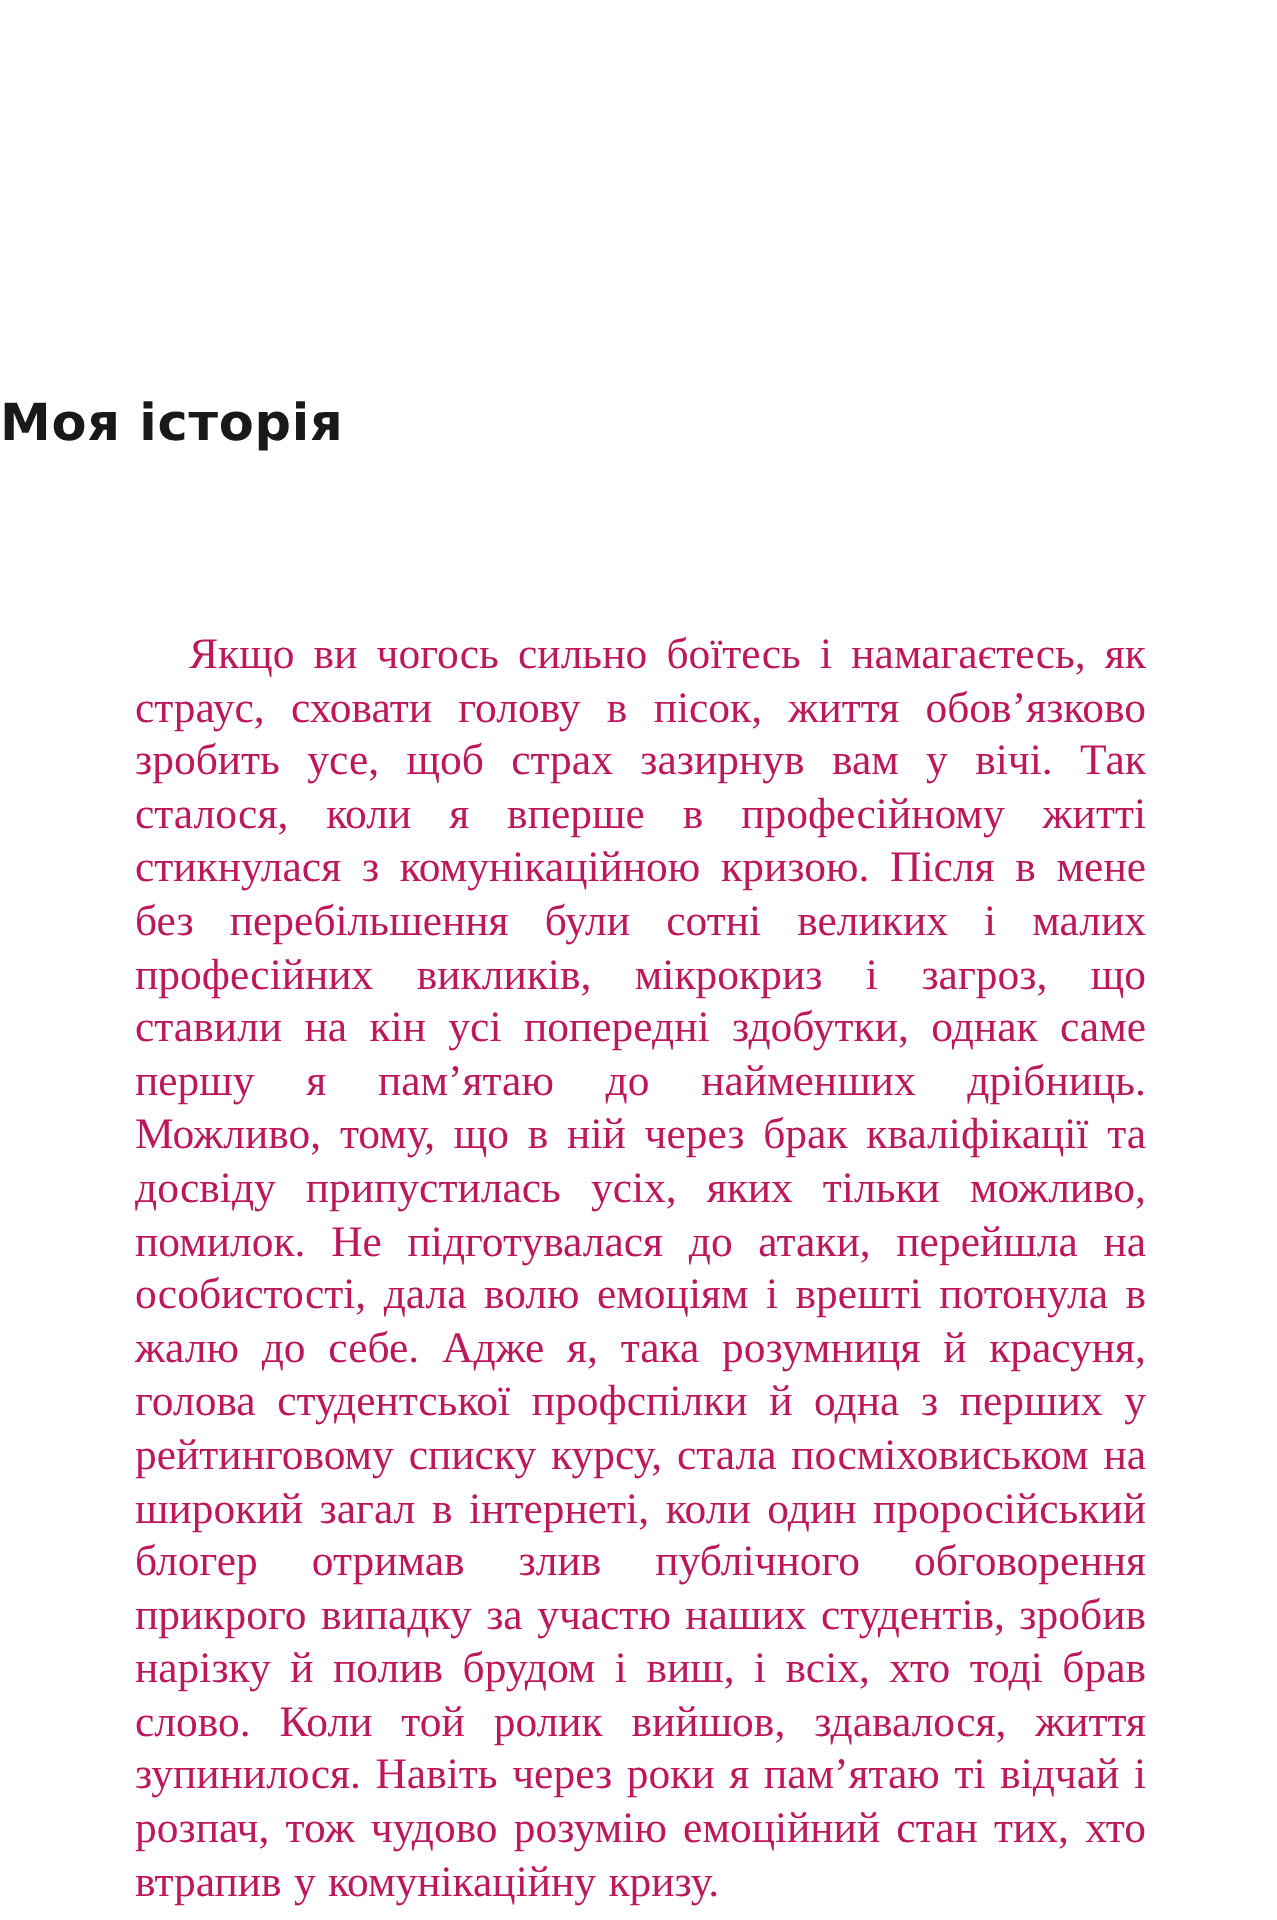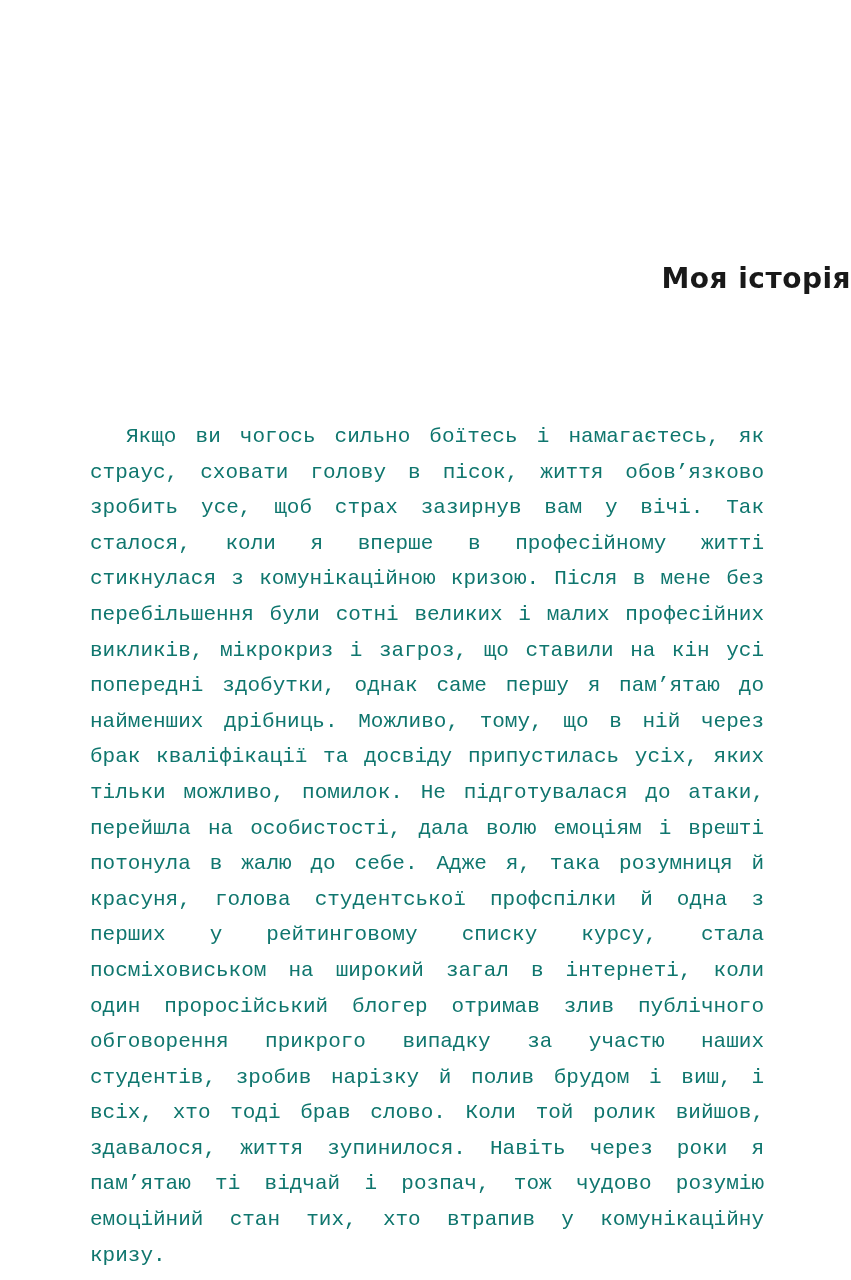--- a/index.html
+++ b/index.html
@@ -15,39 +15,39 @@
     background: #ffffff;
     box-sizing: border-box;
     overflow: hidden;
   }
   .chapter-title {
     position: absolute;
     top: 262px;
     left: 0;
     width: 100%;
     margin: 0;
-    text-align: right;
+    text-align: left;
     font-family: "DejaVu Sans", "Liberation Sans", sans-serif;
     font-weight: 700;
-    font-size: 28px;
+    font-size: 34px;
     letter-spacing: 0.5px;
     color: #191919;
   }
   .body-text {
     position: absolute;
     top: 419px;
     left: 90px;
     width: 674px;
     margin: 0;
-    font-family: Liberation Mono, monospace;
-    font-size: 21px;
+    font-family: Liberation Serif, serif;
+    font-size: 29px;
     line-height: 35.6px;
     text-align: justify;
     text-indent: 36px;
-    color: #0f766e;
+    color: #be185d;
     word-spacing: 1px;
     hyphens: auto;
   }
 </style>
 </head>
 <body>
 
 <div class="page" lang="uk">
   <h1 class="chapter-title">Моя історія</h1>
   <p class="body-text">Якщо ви чогось сильно боїтесь і намагаєтесь, як страус, сховати голову в пісок, життя обов’язково зробить усе, щоб страх зазирнув вам у вічі. Так сталося, коли я вперше в професійному житті стикнулася з комунікаційною кризою. Після в мене без перебільшення були сотні великих і малих професійних викликів, мікрокриз і загроз, що ставили на кін усі попередні здобутки, однак саме першу я пам’ятаю до найменших дрібниць. Можливо, тому, що в ній через брак кваліфікації та досвіду припустилась усіх, яких тільки можливо, помилок. Не підготувалася до атаки, перейшла на особистості, дала волю емоціям і врешті потонула в жалю до себе. Адже я, така розумниця й красуня, голова студентської профспілки й одна з перших у рейтинговому списку курсу, стала посміховиськом на широкий загал в інтернеті, коли один проросійський блогер отримав злив публічного обговорення прикрого випадку за участю наших студентів, зробив нарізку й полив брудом і виш, і всіх, хто тоді брав слово. Коли той ролик вийшов, здавалося, життя зупинилося. Навіть через роки я пам’ятаю ті відчай і розпач, тож чудово розумію емоційний стан тих, хто втрапив у комунікаційну кризу.</p>

